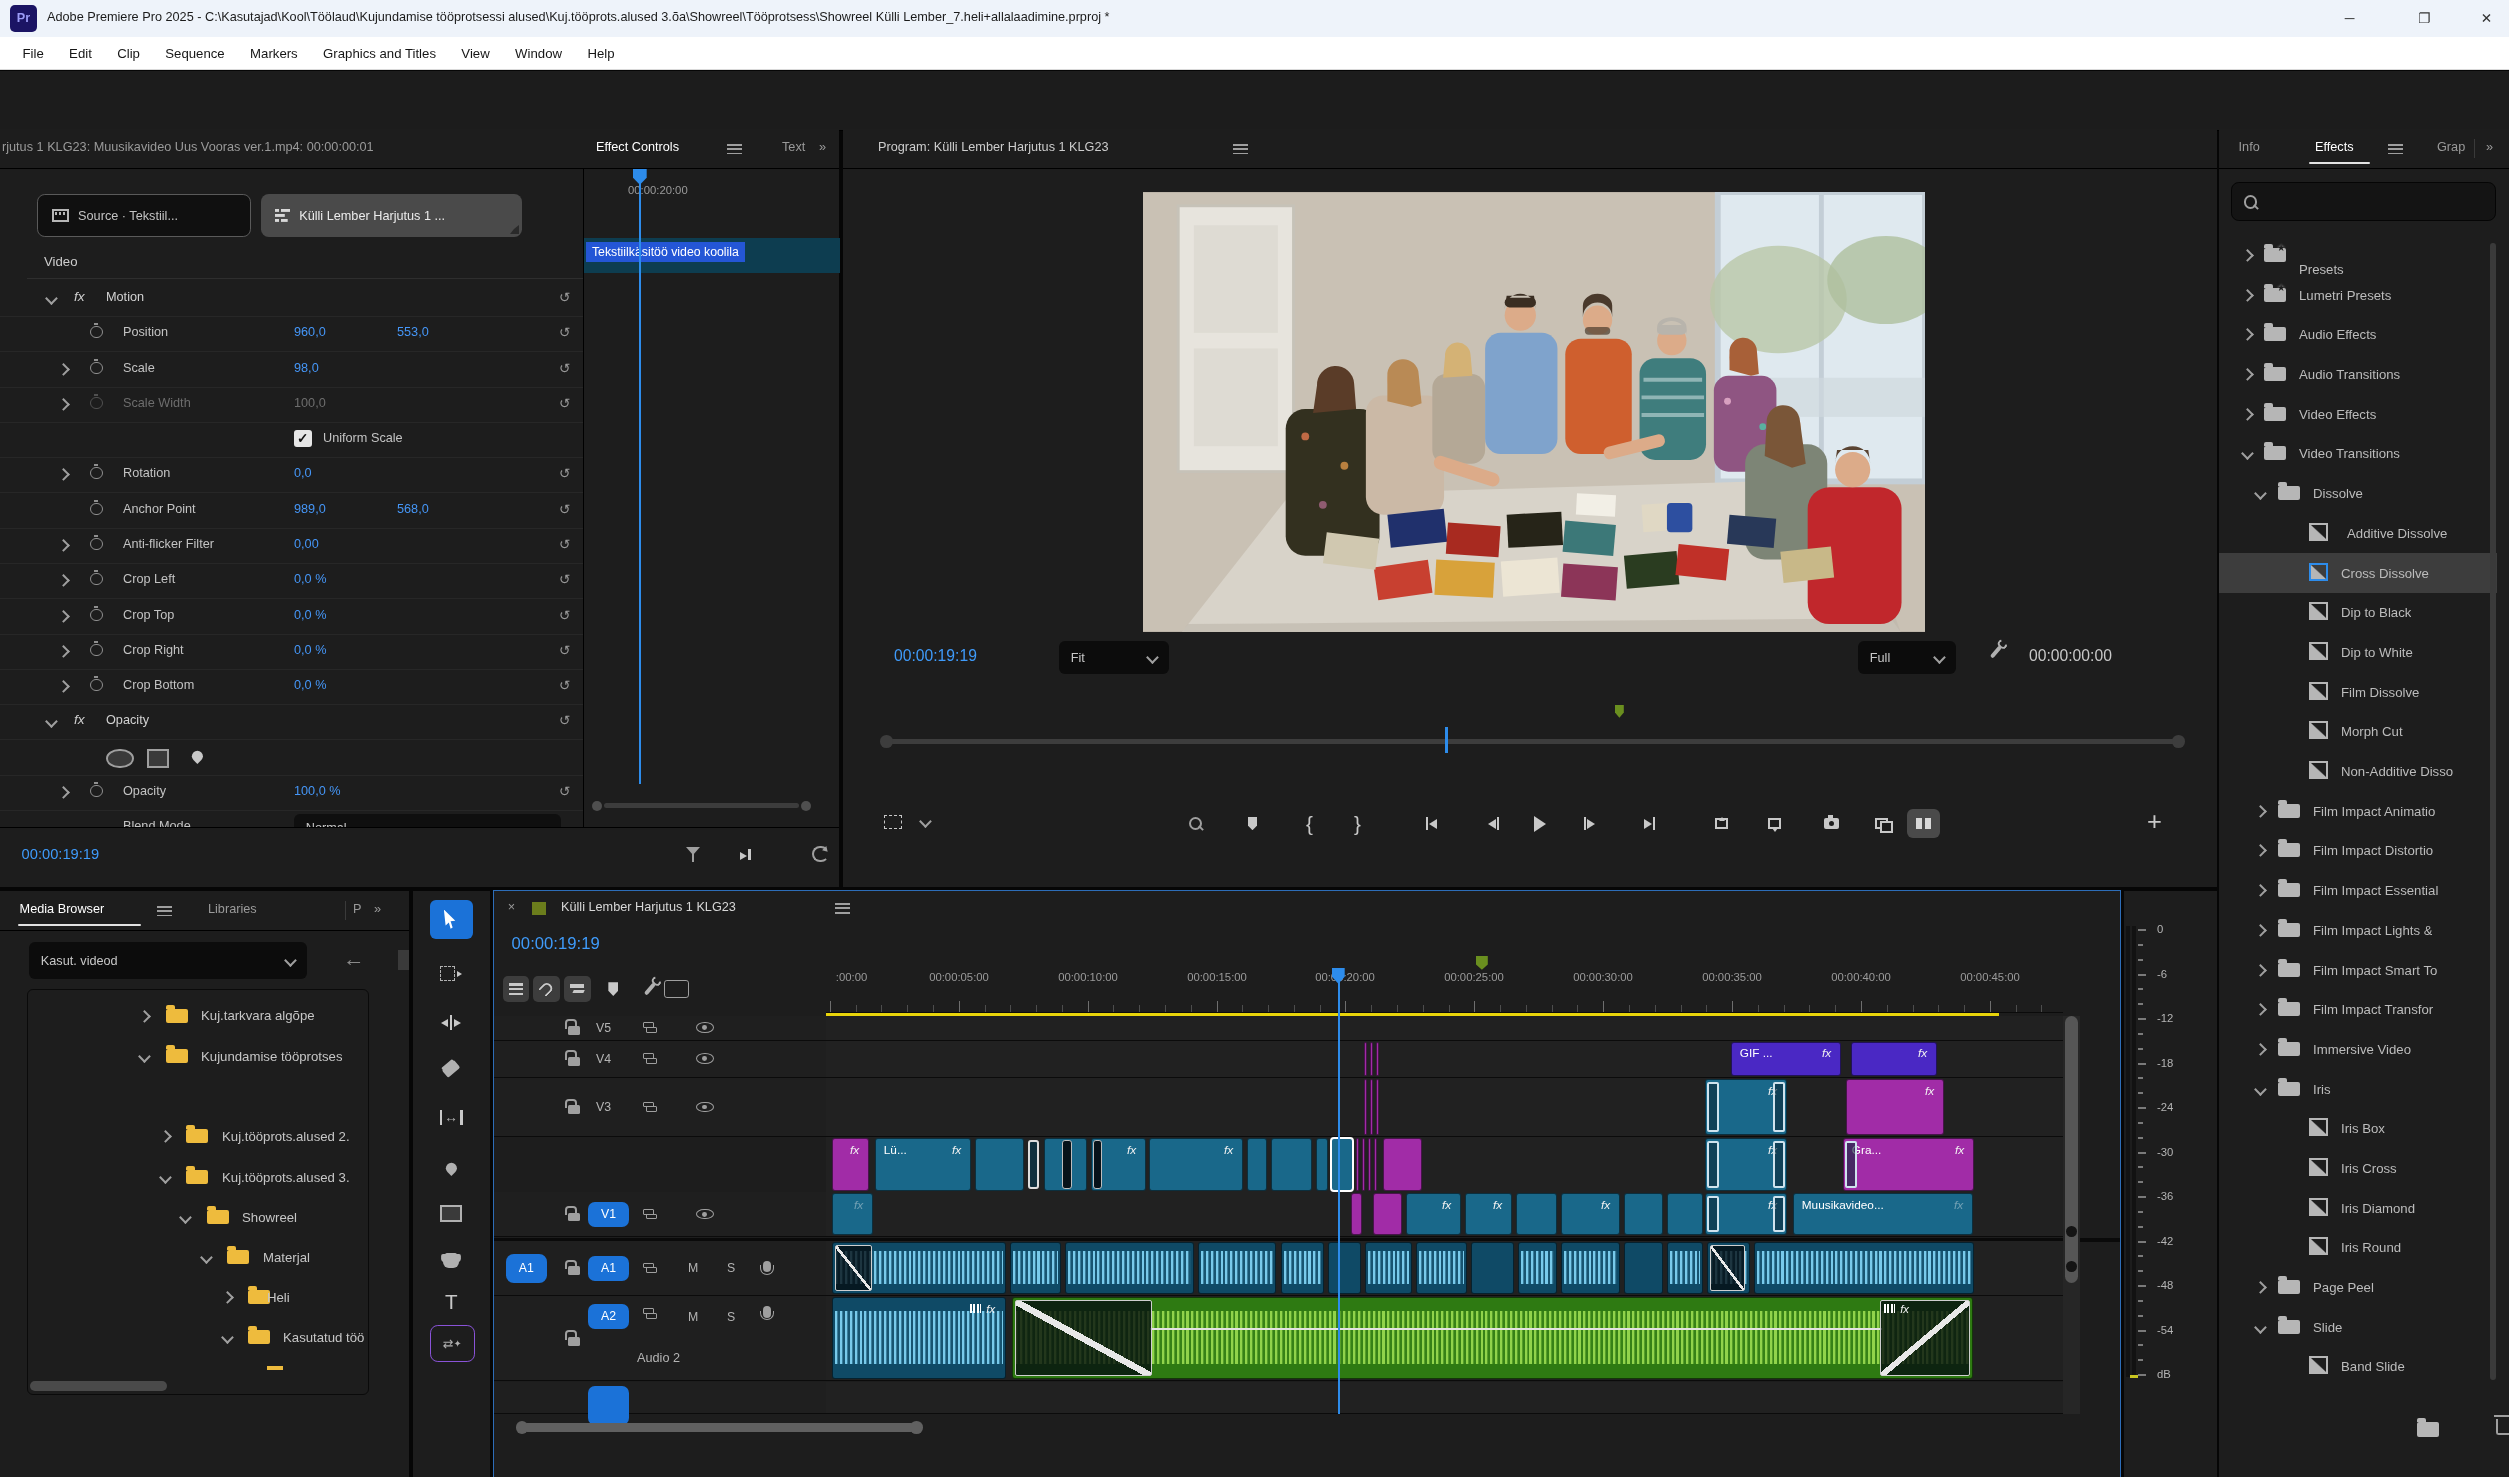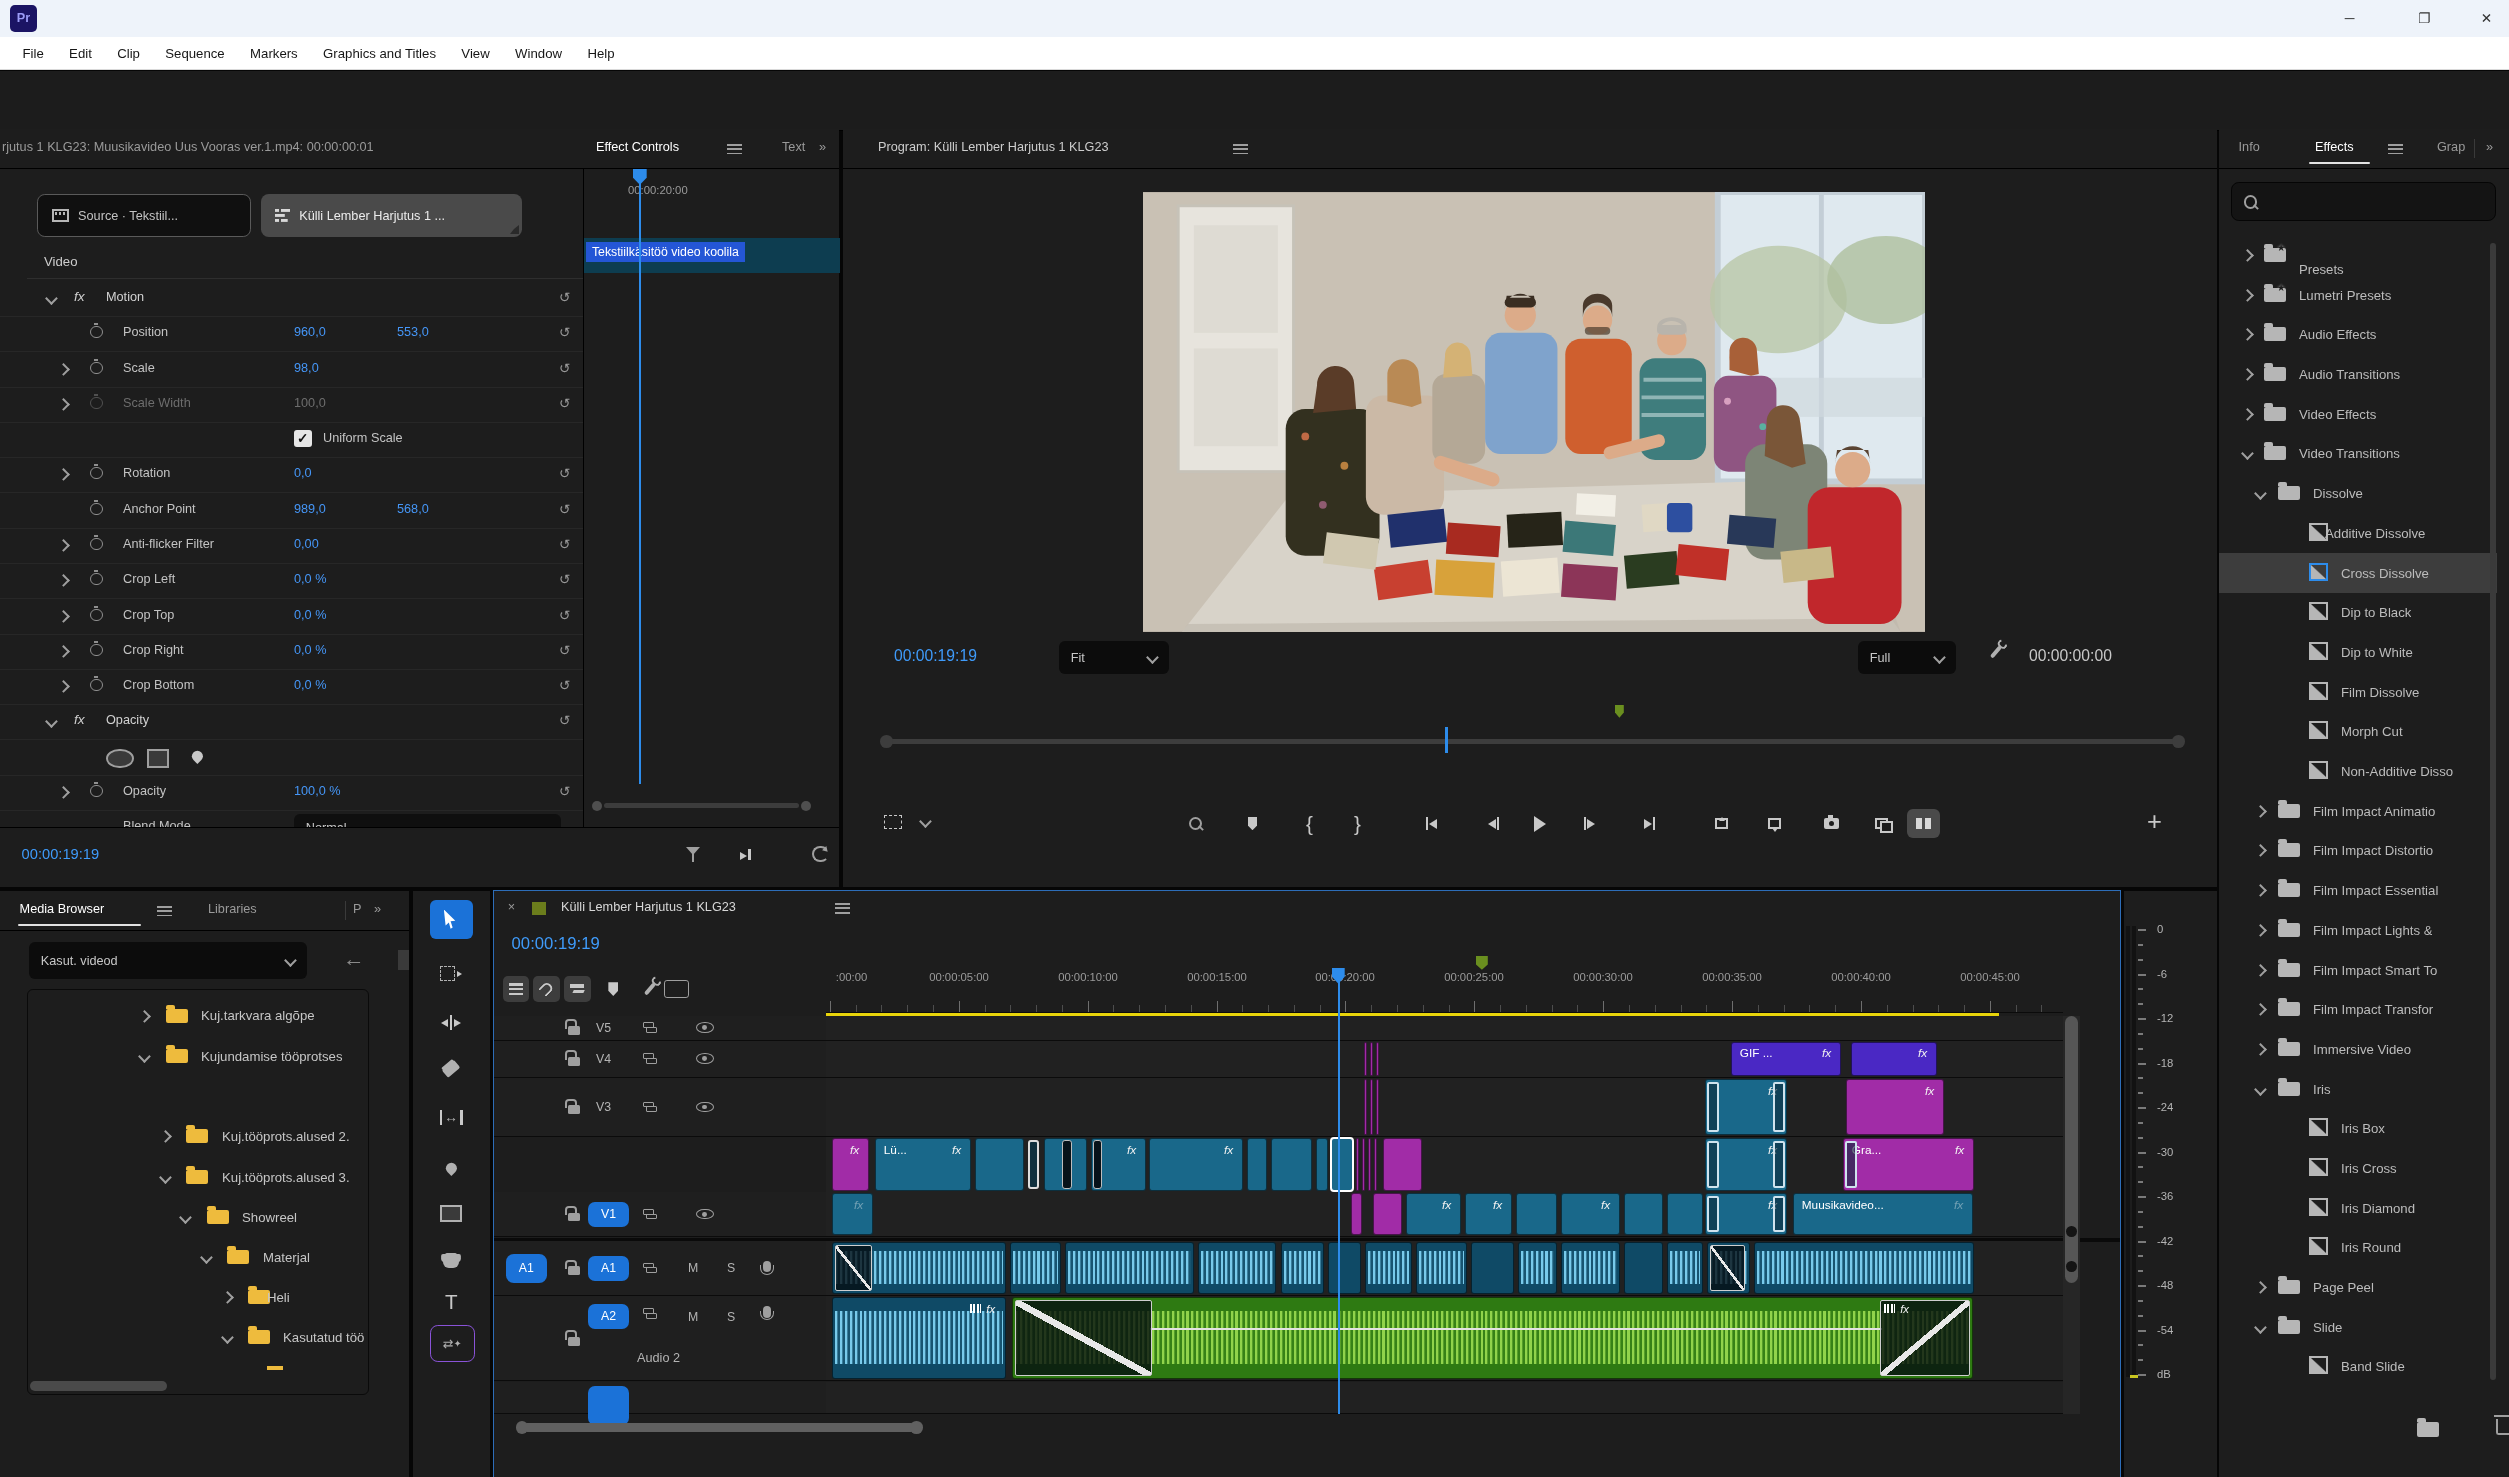--- a/index.html
+++ b/index.html
@@ -151,20 +151,21 @@
   
   #meters{left:2124px;top:891px;width:93px;height:586px;background:#1d1d1d;}
   .mlabel{position:absolute;left:33px;font-size:11.3px;color:#b4b4b4;transform:translateY(-50%);}
   .mdash{position:absolute;left:13.7px;height:1.5px;background:#7a7a7a;}
 </style>
 </head>
 <body>
 
 <div id="titlebar" class="abs">
   <div id="prbadge" class="abs">Pr</div>
+  <div class="abs nowrap" style="left:47px;top:9.8px;width:2245px;">Adobe Premiere Pro 2025 - C:\Kasutajad\Kool\Töölaud\Kujundamise tööprotsessi alused\Kuj.tööprots.alused 3.õa\Showreel\Tööprotsess\Showreel Külli Lember_7.heli+allalaadimine.prproj *</div>
   <div class="abs winbtn" style="left:2327px;">─</div>
   <div class="abs winbtn" style="left:2402px;">❐</div>
   <div class="abs winbtn" style="left:2464px;">✕</div>
 </div>
 
 <div id="menubar">
     <span>File</span>
     <span>Edit</span>
     <span>Clip</span>
     <span>Sequence</span>
@@ -536,21 +537,21 @@
         <span class="xfolder" style="position: absolute; left: 45px; top: 12.7px;"></span>
         <span class="nowrap" style="position: absolute; left: 80px; max-width: 223px;">Video Transitions</span>
       </div>
       <div class="fxrow" style="top: 238px;">
         <span class="xc d" style="position: absolute; left: 37px; top: 15.7px;"></span>
         <span class="xfolder" style="position: absolute; left: 59px; top: 12.7px;"></span>
         <span class="nowrap" style="position: absolute; left: 94px; max-width: 210px;">Dissolve</span>
       </div>
       <div class="fxrow" style="top: 278px;">
         <span class="xfxi" style="position: absolute; left: 90px; top: 9.8px;"></span>
-        <span class="nowrap" style="position: absolute; left: 106px; max-width: 194px;">Additive Dissolve</span>
+        <span class="nowrap" style="position: absolute; left: 128px; max-width: 194px;">Additive Dissolve</span>
       </div>
       <div class="fxrow sel" style="top: 318px;">
         <span class="xfxi sel" style="position: absolute; left: 90px; top: 9.8px;"></span>
         <span class="nowrap" style="position: absolute; left: 122px; max-width: 194px;">Cross Dissolve</span>
       </div>
       <div class="fxrow" style="top: 357px;">
         <span class="xfxi" style="position: absolute; left: 90px; top: 9.8px;"></span>
         <span class="nowrap" style="position: absolute; left: 122px; max-width: 194px;">Dip to Black</span>
       </div>
       <div class="fxrow" style="top: 397px;">

